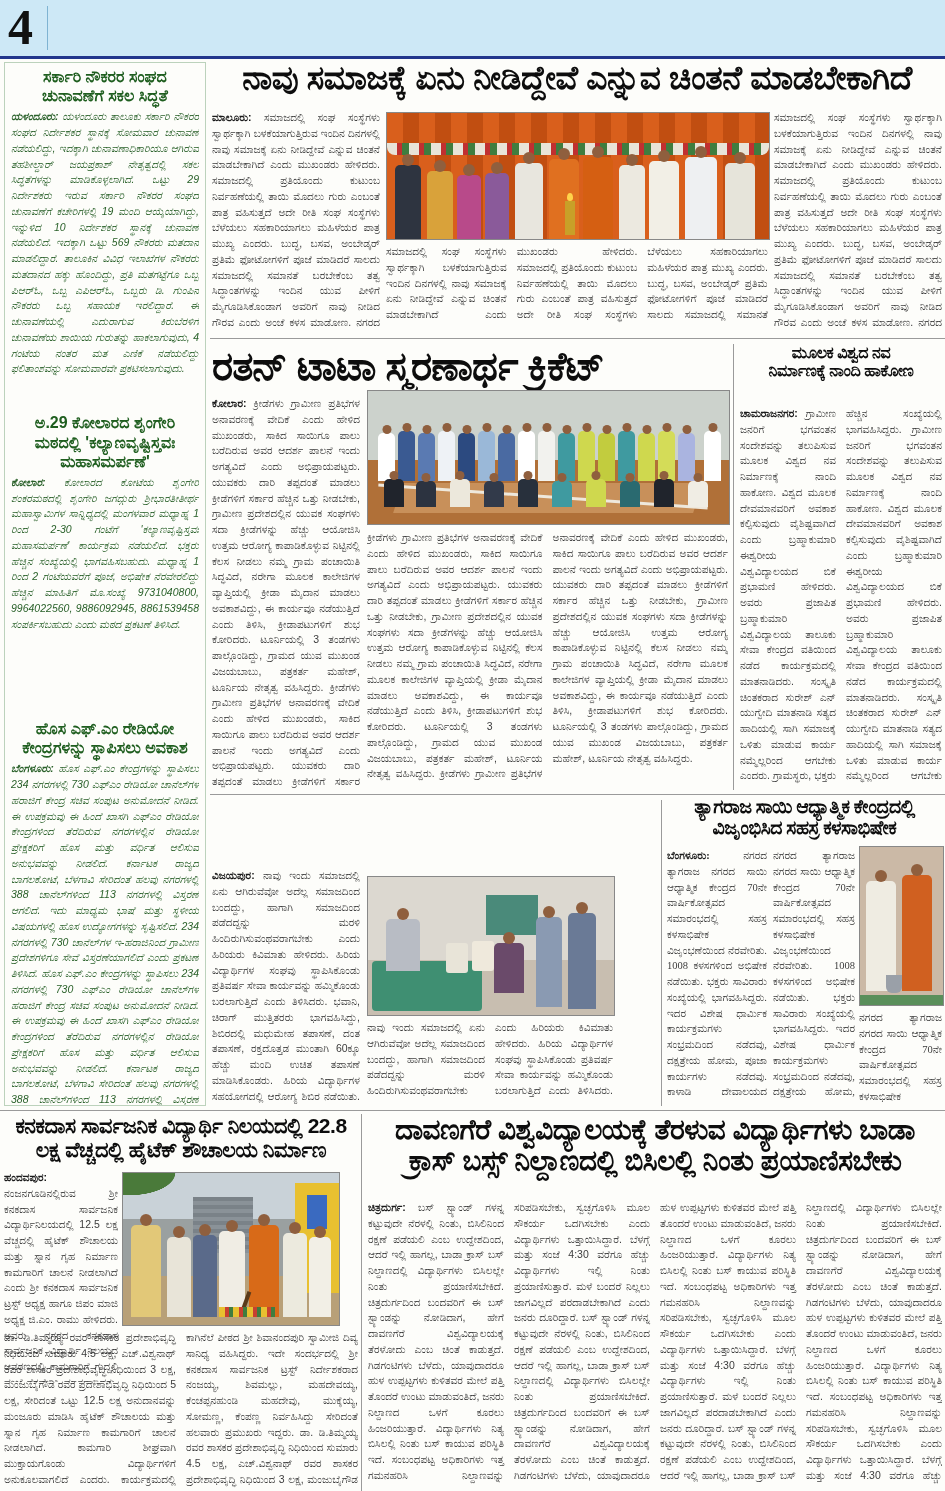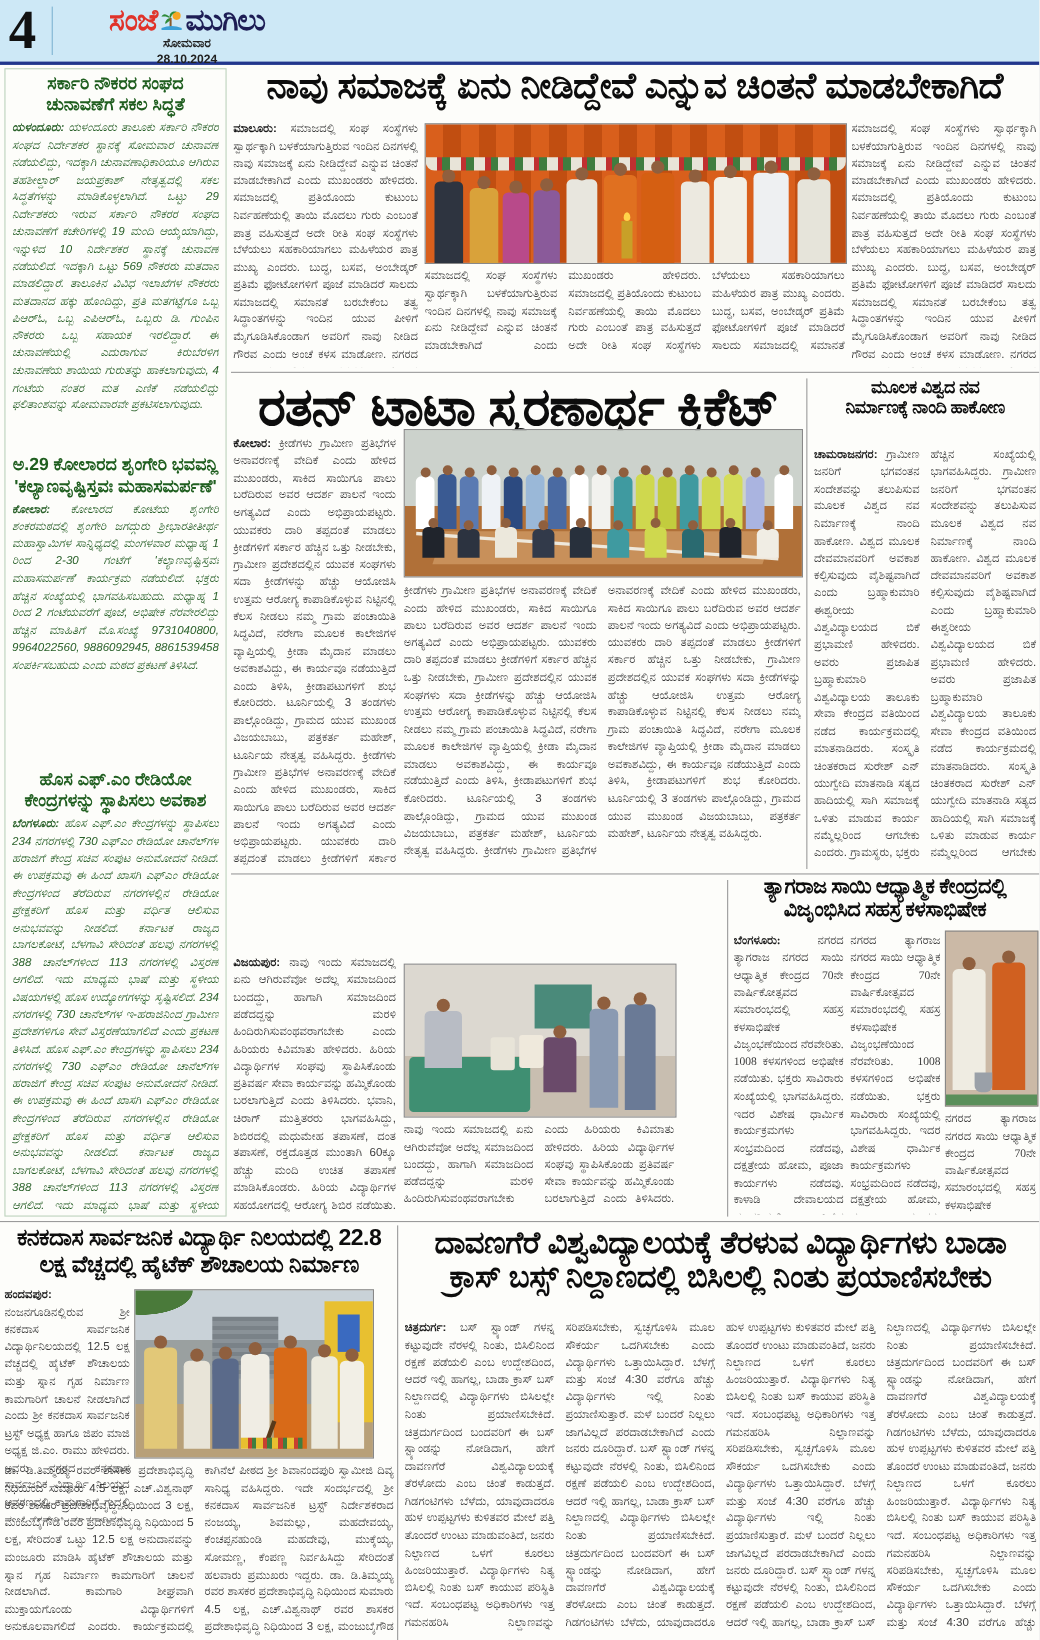--- a/index.html
+++ b/index.html
@@ -36,47 +36,29 @@
   .small.person:before{width:9px;height:9px;top:-8px;}
 </style>
 </head>
 <body>
 
 <div id="page">
 
   <div class="header">
     <div class="pagenum">4</div>
     <div class="header-vrule"></div>
-    <div class="masthead">
-      <div class="masthead-row">
-        <span class="mast-red">ಸಂಜೆ</span>
-        <span style="display:inline-block;width:22px;height:22px;">
-          <svg viewBox="0 0 24 24" width="22" height="22">
-            <circle cx="17" cy="7" r="4" fill="#f5a623"></circle>
-            <path d="M10 8 C6 4,3 5,2 8 C5 7,8 8,10 9 Z" fill="#2e8b3a"></path>
-            <path d="M10 8 C10 3,14 2,17 3 C14 4,12 6,11 9 Z" fill="#2e8b3a"></path>
-            <path d="M10 9 C7 10,5 13,6 15 C8 13,10 12,11 11 Z" fill="#2e8b3a"></path>
-            <rect x="10" y="9" width="2" height="9" fill="#8a5a2a"></rect>
-            <path d="M2 19 Q12 15 22 19 L22 21 L2 21 Z" fill="#3aa0d8"></path>
-          </svg>
-        </span>
-        <span class="mast-blue">ಮುಗಿಲು</span>
-      </div>
-      <div class="mast-sub">ಸೋಮವಾರ</div>
-      <div class="mast-sub">28.10.2024</div>
-    </div>
   </div>
 
   <div class="abs green" style="left:4px;top:62px;width:202px;height:1044px;border:1px solid #bcd2bc;padding:4px 6px;box-sizing:border-box;overflow:hidden;">
     <div>
       <div class="green-hl" style="font-size:16px;">ಸರ್ಕಾರಿ ನೌಕರರ ಸಂಘದ ಚುನಾವಣೆಗೆ ಸಕಲ ಸಿದ್ಧತೆ</div>
       <p class="body-text" style="height:300px;margin:4px 0;"><span class="dateline">ಯಳಂದೂರು:</span> <span>ಯಳಂದೂರು ತಾಲೂಕು ಸರ್ಕಾರಿ ನೌಕರರ ಸಂಘದ ನಿರ್ದೇಶಕರ ಸ್ಥಾನಕ್ಕೆ ಸೋಮವಾರ ಚುನಾವಣೆ ನಡೆಯಲಿದ್ದು, ಇದಕ್ಕಾಗಿ ಚುನಾವಣಾಧಿಕಾರಿಯೂ ಆಗಿರುವ ತಹಶೀಲ್ದಾರ್ ಜಯಪ್ರಕಾಶ್ ನೇತೃತ್ವದಲ್ಲಿ ಸಕಲ ಸಿದ್ಧತೆಗಳನ್ನು ಮಾಡಿಕೊಳ್ಳಲಾಗಿದೆ. ಒಟ್ಟು 29 ನಿರ್ದೇಶಕರು ಇರುವ ಸರ್ಕಾರಿ ನೌಕರರ ಸಂಘದ ಚುನಾವಣೆಗೆ ಕಚೇರಿಗಳಲ್ಲಿ 19 ಮಂದಿ ಆಯ್ಕೆಯಾಗಿದ್ದು, ಇನ್ನುಳಿದ 10 ನಿರ್ದೇಶಕರ ಸ್ಥಾನಕ್ಕೆ ಚುನಾವಣೆ ನಡೆಯಲಿದೆ. ಇದಕ್ಕಾಗಿ ಒಟ್ಟು 569 ನೌಕರರು ಮತದಾನ ಮಾಡಲಿದ್ದಾರೆ. ತಾಲೂಕಿನ ವಿವಿಧ ಇಲಾಖೆಗಳ ನೌಕರರು ಮತದಾನದ ಹಕ್ಕು ಹೊಂದಿದ್ದು, ಪ್ರತಿ ಮತಗಟ್ಟೆಗೂ ಒಬ್ಬ ಪಿಆರ್‌ಓ, ಒಬ್ಬ ಎಪಿಆರ್‌ಓ, ಒಬ್ಬರು ಡಿ. ಗುಂಪಿನ ನೌಕರರು ಒಬ್ಬ ಸಹಾಯಕ ಇರಲಿದ್ದಾರೆ. ಈ ಚುನಾವಣೆಯಲ್ಲಿ ಎದುರಾಗುವ ಕಿರುಬೆರಳಿಗೆ ಚುನಾವಣೆಯ ಶಾಯಿಯ ಗುರುತನ್ನು ಹಾಕಲಾಗುವುದು, 4 ಗಂಟೆಯ ನಂತರ ಮತ ಎಣಿಕೆ ನಡೆಯಲಿದ್ದು ಫಲಿತಾಂಶವನ್ನು ಸೋಮವಾರವೇ ಪ್ರಕಟಿಸಲಾಗುವುದು.</span></p>
     </div>
     <div>
-      <div class="green-hl" style="font-size:16px;">ಅ.29 ಕೋಲಾರದ ಶೃಂಗೇರಿ ಭವವನ್ಲಿ 'ಕಲ್ಯಾಣವೃಷ್ಟಿಸ್ತವಃ ಮಹಾಸಮರ್ಪಣೆ'</div>
+      <div class="green-hl" style="font-size:16px;">ಅ.29 ಕೋಲಾರದ ಶೃಂಗೇರಿ ಮಠದಲ್ಲಿ 'ಕಲ್ಯಾಣವೃಷ್ಟಿಸ್ತವಃ ಮಹಾಸಮರ್ಪಣೆ'</div>
       <p class="body-text" style="height:240px;margin:4px 0;"><span class="dateline">ಕೋಲಾರ:</span> <span>ಕೋಲಾರದ ಕೋಟೆಯ ಶೃಂಗೇರಿ ಶಂಕರಮಠದಲ್ಲಿ ಶೃಂಗೇರಿ ಜಗದ್ಗುರು ಶ್ರೀಭಾರತೀತೀರ್ಥ ಮಹಾಸ್ವಾಮಿಗಳ ಸಾನ್ನಿಧ್ಯದಲ್ಲಿ ಮಂಗಳವಾರ ಮಧ್ಯಾಹ್ನ 1 ರಿಂದ 2-30 ಗಂಟೆಗೆ 'ಕಲ್ಯಾಣವೃಷ್ಟಿಸ್ತವಃ ಮಹಾಸಮರ್ಪಣೆ' ಕಾರ್ಯಕ್ರಮ ನಡೆಯಲಿದೆ. ಭಕ್ತರು ಹೆಚ್ಚಿನ ಸಂಖ್ಯೆಯಲ್ಲಿ ಭಾಗವಹಿಸಬಹುದು. ಮಧ್ಯಾಹ್ನ 1 ರಿಂದ 2 ಗಂಟೆಯವರೆಗೆ ಪೂಜೆ, ಅಭಿಷೇಕ ನೆರವೇರಲಿದ್ದು ಹೆಚ್ಚಿನ ಮಾಹಿತಿಗೆ ಮೊ.ಸಂಖ್ಯೆ 9731040800, 9964022560, 9886092945, 8861539458 ಸಂಪರ್ಕಿಸಬಹುದು ಎಂದು ಮಠದ ಪ್ರಕಟಣೆ ತಿಳಿಸಿದೆ.</span></p>
     </div>
     <div>
       <div class="green-hl" style="font-size:16px;">ಹೊಸ ಎಫ್.ಎಂ ರೇಡಿಯೋ ಕೇಂದ್ರಗಳನ್ನು ಸ್ಥಾಪಿಸಲು ಅವಕಾಶ</div>
       <p class="body-text" style="height:380px;margin:4px 0;"><span class="dateline">ಬೆಂಗಳೂರು:</span> <span>ಹೊಸ ಎಫ್.ಎಂ ಕೇಂದ್ರಗಳನ್ನು ಸ್ಥಾಪಿಸಲು 234 ನಗರಗಳಲ್ಲಿ 730 ಎಫ್ಎಂ ರೇಡಿಯೋ ಚಾನೆಲ್‌ಗಳ ಹರಾಜಿಗೆ ಕೇಂದ್ರ ಸಚಿವ ಸಂಪುಟ ಅನುಮೋದನೆ ನೀಡಿದೆ. ಈ ಉಪಕ್ರಮವು ಈ ಹಿಂದೆ ಖಾಸಗಿ ಎಫ್ಎಂ ರೇಡಿಯೋ ಕೇಂದ್ರಗಳಿಂದ ತೆರೆದಿರುವ ನಗರಗಳಲ್ಲಿನ ರೇಡಿಯೋ ಪ್ರೇಕ್ಷಕರಿಗೆ ಹೊಸ ಮತ್ತು ವರ್ಧಿತ ಆಲಿಸುವ ಅನುಭವವನ್ನು ನೀಡಲಿದೆ. ಕರ್ನಾಟಕ ರಾಜ್ಯದ ಬಾಗಲಕೋಟೆ, ಬೆಳಗಾವಿ ಸೇರಿದಂತೆ ಹಲವು ನಗರಗಳಲ್ಲಿ 388 ಚಾನೆಲ್‌ಗಳಿಂದ 113 ನಗರಗಳಲ್ಲಿ ವಿಸ್ತರಣೆ ಆಗಲಿದೆ. ಇದು ಮಾಧ್ಯಮ ಭಾಷೆ ಮತ್ತು ಸ್ಥಳೀಯ ವಿಷಯಗಳಲ್ಲಿ ಹೊಸ ಉದ್ಯೋಗಗಳನ್ನು ಸೃಷ್ಟಿಸಲಿದೆ. 234 ನಗರಗಳಲ್ಲಿ 730 ಚಾನೆಲ್‌ಗಳ ಇ-ಹರಾಜಿನಿಂದ ಗ್ರಾಮೀಣ ಪ್ರದೇಶಗಳಿಗೂ ಸೇವೆ ವಿಸ್ತರಣೆಯಾಗಲಿದೆ ಎಂದು ಪ್ರಕಟಣೆ ತಿಳಿಸಿದೆ. ಹೊಸ ಎಫ್.ಎಂ ಕೇಂದ್ರಗಳನ್ನು ಸ್ಥಾಪಿಸಲು 234 ನಗರಗಳಲ್ಲಿ 730 ಎಫ್ಎಂ ರೇಡಿಯೋ ಚಾನೆಲ್‌ಗಳ ಹರಾಜಿಗೆ ಕೇಂದ್ರ ಸಚಿವ ಸಂಪುಟ ಅನುಮೋದನೆ ನೀಡಿದೆ. ಈ ಉಪಕ್ರಮವು ಈ ಹಿಂದೆ ಖಾಸಗಿ ಎಫ್ಎಂ ರೇಡಿಯೋ ಕೇಂದ್ರಗಳಿಂದ ತೆರೆದಿರುವ ನಗರಗಳಲ್ಲಿನ ರೇಡಿಯೋ ಪ್ರೇಕ್ಷಕರಿಗೆ ಹೊಸ ಮತ್ತು ವರ್ಧಿತ ಆಲಿಸುವ ಅನುಭವವನ್ನು ನೀಡಲಿದೆ. ಕರ್ನಾಟಕ ರಾಜ್ಯದ ಬಾಗಲಕೋಟೆ, ಬೆಳಗಾವಿ ಸೇರಿದಂತೆ ಹಲವು ನಗರಗಳಲ್ಲಿ 388 ಚಾನೆಲ್‌ಗಳಿಂದ 113 ನಗರಗಳಲ್ಲಿ ವಿಸ್ತರಣೆ ಆಗಲಿದೆ. ಇದು ಮಾಧ್ಯಮ ಭಾಷೆ ಮತ್ತು ಸ್ಥಳೀಯ ವಿಷಯಗಳಲ್ಲಿ ಹೊಸ ಉದ್ಯೋಗಗಳನ್ನು ಸೃಷ್ಟಿಸಲಿದೆ. 234 ನಗರಗಳಲ್ಲಿ 730 ಚಾನೆಲ್‌ಗಳ ಇ-ಹರಾಜಿನಿಂದ ಗ್ರಾಮೀಣ ಪ್ರದೇಶಗಳಿಗೂ ಸೇವೆ ವಿಸ್ತರಣೆಯಾಗಲಿದೆ ಎಂದು ಪ್ರಕಟಣೆ ತಿಳಿಸಿದೆ.</span></p>
     </div>
   </div>
 
   <div class="abs" style="left:212px;top:60px;width:730px;height:276px;">
     <div class="hl" style="font-size:33px;">ನಾವು ಸಮಾಜಕ್ಕೆ ಏನು ನೀಡಿದ್ದೇವೆ ಎನ್ನುವ ಚಿಂತನೆ ಮಾಡಬೇಕಾಗಿದೆ</div>
@@ -99,21 +81,21 @@
       <div style="position:absolute;left:178px;top:88px;width:10px;height:34px;background:#c8a028;"></div>
       <div style="position:absolute;left:180px;top:80px;width:6px;height:8px;border-radius:50% 50% 50% 50%/60% 60% 40% 40%;background:#ffd34a;"></div>
     </div>
     <p class="body-text cols-3 abs" style="left:174px;top:184px;width:382px;height:90px;margin:0;"><span>ಸಮಾಜದಲ್ಲಿ ಸಂಘ ಸಂಸ್ಥೆಗಳು ಸ್ವಾರ್ಥಕ್ಕಾಗಿ ಬಳಕೆಯಾಗುತ್ತಿರುವ ಇಂದಿನ ದಿನಗಳಲ್ಲಿ ನಾವು ಸಮಾಜಕ್ಕೆ ಏನು ನೀಡಿದ್ದೇವೆ ಎನ್ನುವ ಚಿಂತನೆ ಮಾಡಬೇಕಾಗಿದೆ ಎಂದು ಮುಖಂಡರು ಹೇಳಿದರು. ಸಮಾಜದಲ್ಲಿ ಪ್ರತಿಯೊಂದು ಕುಟುಂಬ ನಿರ್ವಹಣೆಯಲ್ಲಿ ತಾಯಿ ಮೊದಲು ಗುರು ಎಂಬಂತೆ ಪಾತ್ರ ವಹಿಸುತ್ತದೆ ಅದೇ ರೀತಿ ಸಂಘ ಸಂಸ್ಥೆಗಳು ಬೆಳೆಯಲು ಸಹಕಾರಿಯಾಗಲು ಮಹಿಳೆಯರ ಪಾತ್ರ ಮುಖ್ಯ ಎಂದರು. ಬುದ್ಧ, ಬಸವ, ಅಂಬೇಡ್ಕರ್ ಪ್ರತಿಮೆ ಫೋಟೋಗಳಿಗೆ ಪೂಜೆ ಮಾಡಿದರೆ ಸಾಲದು ಸಮಾಜದಲ್ಲಿ ಸಮಾನತೆ ಬರಬೇಕೆಂಬ ತತ್ವ ಸಿದ್ಧಾಂತಗಳನ್ನು ಇಂದಿನ ಯುವ ಪೀಳಿಗೆ ಮೈಗೂಡಿಸಿಕೊಂಡಾಗ ಅವರಿಗೆ ನಾವು ನೀಡಿದ ಗೌರವ ಎಂದು ಅಂಚೆ ಕಳಸ ಮಾಡೋಣ. ನಗರದ ಶಿವಾಚಾರ್ಯ ವೈದ್ಯ ಜನಾಂಗದವರು ಒಂದೇ ದಿನ ಪುರುಷರ ಮತ್ತು ಮಹಿಳೆಯರ ಎರಡು ಸಂಘಗಳು ಉದ್ಘಾಟನೆ ಮಾಡಿ ಸಮಾನತೆ ಸಾರಿದ್ದಾರೆ. ಸಮಾಜದಲ್ಲಿ ಇಂತಹ ಸಂಘಗಳು ಉದಯವಾಗುವುದು ತುಂಬಾ ಒಳ್ಳೆಯ ಬೆಳವಣಿಗೆ ಈ ಸಂಘಟನೆಗಳು ಬೆಳೆಯಲು ನಾಗರಾಜಪುರದ ಸಂಸ್ಥಾನ ಮಠ ಮುತ್ತು ಬೆಳ್ಳಾವಿ ಮಠಗಳು ನಿಮಗೆ ಸದಾಕಾಲ ಆಶೀರ್ವಾದ ಮಾಡಲಿವೆ ಎಂದು ಹೇಳಿದರು. ಈ ಸಂದರ್ಭದಲ್ಲಿ ಚೆಲುವ ಮಠದ ಮಹಾಂತ ಸ್ವಾಮೀಜಿ, ಎಂ.ಎಸ್.ನಿರ್ವಾಣಪ್ಪ, ಗೌರವಾಧ್ಯಕ್ಷರು ಹಾಗೂ ಮುಖಂಡರು ಉಪಸ್ಥಿತರಿದ್ದರು.</span></p>
     <p class="body-text abs" style="left:562px;top:50px;width:168px;height:224px;margin:0;"><span>ಸಮಾಜದಲ್ಲಿ ಸಂಘ ಸಂಸ್ಥೆಗಳು ಸ್ವಾರ್ಥಕ್ಕಾಗಿ ಬಳಕೆಯಾಗುತ್ತಿರುವ ಇಂದಿನ ದಿನಗಳಲ್ಲಿ ನಾವು ಸಮಾಜಕ್ಕೆ ಏನು ನೀಡಿದ್ದೇವೆ ಎನ್ನುವ ಚಿಂತನೆ ಮಾಡಬೇಕಾಗಿದೆ ಎಂದು ಮುಖಂಡರು ಹೇಳಿದರು. ಸಮಾಜದಲ್ಲಿ ಪ್ರತಿಯೊಂದು ಕುಟುಂಬ ನಿರ್ವಹಣೆಯಲ್ಲಿ ತಾಯಿ ಮೊದಲು ಗುರು ಎಂಬಂತೆ ಪಾತ್ರ ವಹಿಸುತ್ತದೆ ಅದೇ ರೀತಿ ಸಂಘ ಸಂಸ್ಥೆಗಳು ಬೆಳೆಯಲು ಸಹಕಾರಿಯಾಗಲು ಮಹಿಳೆಯರ ಪಾತ್ರ ಮುಖ್ಯ ಎಂದರು. ಬುದ್ಧ, ಬಸವ, ಅಂಬೇಡ್ಕರ್ ಪ್ರತಿಮೆ ಫೋಟೋಗಳಿಗೆ ಪೂಜೆ ಮಾಡಿದರೆ ಸಾಲದು ಸಮಾಜದಲ್ಲಿ ಸಮಾನತೆ ಬರಬೇಕೆಂಬ ತತ್ವ ಸಿದ್ಧಾಂತಗಳನ್ನು ಇಂದಿನ ಯುವ ಪೀಳಿಗೆ ಮೈಗೂಡಿಸಿಕೊಂಡಾಗ ಅವರಿಗೆ ನಾವು ನೀಡಿದ ಗೌರವ ಎಂದು ಅಂಚೆ ಕಳಸ ಮಾಡೋಣ. ನಗರದ ಶಿವಾಚಾರ್ಯ ವೈದ್ಯ ಜನಾಂಗದವರು ಒಂದೇ ದಿನ ಪುರುಷರ ಮತ್ತು ಮಹಿಳೆಯರ ಎರಡು ಸಂಘಗಳು ಉದ್ಘಾಟನೆ ಮಾಡಿ ಸಮಾನತೆ ಸಾರಿದ್ದಾರೆ. ಸಮಾಜದಲ್ಲಿ ಇಂತಹ ಸಂಘಗಳು ಉದಯವಾಗುವುದು ತುಂಬಾ ಒಳ್ಳೆಯ ಬೆಳವಣಿಗೆ ಈ ಸಂಘಟನೆಗಳು ಬೆಳೆಯಲು ನಾಗರಾಜಪುರದ ಸಂಸ್ಥಾನ ಮಠ ಮುತ್ತು ಬೆಳ್ಳಾವಿ ಮಠಗಳು ನಿಮಗೆ ಸದಾಕಾಲ ಆಶೀರ್ವಾದ ಮಾಡಲಿವೆ ಎಂದು ಹೇಳಿದರು. ಈ ಸಂದರ್ಭದಲ್ಲಿ ಚೆಲುವ ಮಠದ ಮಹಾಂತ ಸ್ವಾಮೀಜಿ, ಎಂ.ಎಸ್.ನಿರ್ವಾಣಪ್ಪ, ಗೌರವಾಧ್ಯಕ್ಷರು ಹಾಗೂ ಮುಖಂಡರು ಉಪಸ್ಥಿತರಿದ್ದರು.</span></p>
   </div>
 
   <div class="hrule" style="left:210px;top:338px;width:735px;"></div>
 
   <div class="abs" style="left:212px;top:344px;width:518px;height:446px;">
-    <div class="hl" style="font-size:48px;text-align:center;letter-spacing:-1px;">ರತನ್ ಟಾಟಾ ಸ್ಮರಣಾರ್ಥ ಕ್ರಿಕೆಟ್</div>
+    <div class="hl" style="font-size:40px;text-align:left;letter-spacing:-1px;">ರತನ್ ಟಾಟಾ ಸ್ಮರಣಾರ್ಥ ಕ್ರಿಕೆಟ್</div>
     <p class="body-text abs" style="left:0;top:52px;width:148px;height:392px;margin:0;"><span class="dateline">ಕೋಲಾರ:</span> <span>ಕ್ರೀಡೆಗಳು ಗ್ರಾಮೀಣ ಪ್ರತಿಭೆಗಳ ಅನಾವರಣಕ್ಕೆ ವೇದಿಕೆ ಎಂದು ಹೇಳಿದ ಮುಖಂಡರು, ಸಾಕಿದ ಸಾಯಿಗೂ ಪಾಲು ಬರೆದಿರುವ ಅವರ ಆದರ್ಶ ಪಾಲನೆ ಇಂದು ಅಗತ್ಯವಿದೆ ಎಂದು ಅಭಿಪ್ರಾಯಪಟ್ಟರು. ಯುವಕರು ದಾರಿ ತಪ್ಪದಂತೆ ಮಾಡಲು ಕ್ರೀಡೆಗಳಿಗೆ ಸರ್ಕಾರ ಹೆಚ್ಚಿನ ಒತ್ತು ನೀಡಬೇಕು, ಗ್ರಾಮೀಣ ಪ್ರದೇಶದಲ್ಲಿನ ಯುವಕ ಸಂಘಗಳು ಸದಾ ಕ್ರೀಡೆಗಳನ್ನು ಹೆಚ್ಚು ಆಯೋಜಿಸಿ ಉತ್ತಮ ಆರೋಗ್ಯ ಕಾಪಾಡಿಕೊಳ್ಳುವ ನಿಟ್ಟಿನಲ್ಲಿ ಕೆಲಸ ನೀಡಲು ನಮ್ಮ ಗ್ರಾಮ ಪಂಚಾಯಿತಿ ಸಿದ್ಧವಿದೆ, ನರೇಗಾ ಮೂಲಕ ಕಾಲೇಜಿಗಳ ವ್ಯಾಪ್ತಿಯಲ್ಲಿ ಕ್ರೀಡಾ ಮೈದಾನ ಮಾಡಲು ಅವಕಾಶವಿದ್ದು, ಈ ಕಾರ್ಯವೂ ನಡೆಯುತ್ತಿದೆ ಎಂದು ತಿಳಿಸಿ, ಕ್ರೀಡಾಪಟುಗಳಿಗೆ ಶುಭ ಕೋರಿದರು. ಟೂರ್ನಿಯಲ್ಲಿ 3 ತಂಡಗಳು ಪಾಲ್ಗೊಂಡಿದ್ದು, ಗ್ರಾಮದ ಯುವ ಮುಖಂಡ ವಿಜಯಬಾಬು, ಪತ್ರಕರ್ತ ಮಹೇಶ್, ಟೂರ್ನಿಯ ನೇತೃತ್ವ ವಹಿಸಿದ್ದರು. ಕ್ರೀಡೆಗಳು ಗ್ರಾಮೀಣ ಪ್ರತಿಭೆಗಳ ಅನಾವರಣಕ್ಕೆ ವೇದಿಕೆ ಎಂದು ಹೇಳಿದ ಮುಖಂಡರು, ಸಾಕಿದ ಸಾಯಿಗೂ ಪಾಲು ಬರೆದಿರುವ ಅವರ ಆದರ್ಶ ಪಾಲನೆ ಇಂದು ಅಗತ್ಯವಿದೆ ಎಂದು ಅಭಿಪ್ರಾಯಪಟ್ಟರು. ಯುವಕರು ದಾರಿ ತಪ್ಪದಂತೆ ಮಾಡಲು ಕ್ರೀಡೆಗಳಿಗೆ ಸರ್ಕಾರ ಹೆಚ್ಚಿನ ಒತ್ತು ನೀಡಬೇಕು, ಗ್ರಾಮೀಣ ಪ್ರದೇಶದಲ್ಲಿನ ಯುವಕ ಸಂಘಗಳು ಸದಾ ಕ್ರೀಡೆಗಳನ್ನು ಹೆಚ್ಚು ಆಯೋಜಿಸಿ ಉತ್ತಮ ಆರೋಗ್ಯ ಕಾಪಾಡಿಕೊಳ್ಳುವ ನಿಟ್ಟಿನಲ್ಲಿ ಕೆಲಸ ನೀಡಲು ನಮ್ಮ ಗ್ರಾಮ ಪಂಚಾಯಿತಿ ಸಿದ್ಧವಿದೆ, ನರೇಗಾ ಮೂಲಕ ಕಾಲೇಜಿಗಳ ವ್ಯಾಪ್ತಿಯಲ್ಲಿ ಕ್ರೀಡಾ ಮೈದಾನ ಮಾಡಲು ಅವಕಾಶವಿದ್ದು, ಈ ಕಾರ್ಯವೂ ನಡೆಯುತ್ತಿದೆ ಎಂದು ತಿಳಿಸಿ, ಕ್ರೀಡಾಪಟುಗಳಿಗೆ ಶುಭ ಕೋರಿದರು. ಟೂರ್ನಿಯಲ್ಲಿ 3 ತಂಡಗಳು ಪಾಲ್ಗೊಂಡಿದ್ದು, ಗ್ರಾಮದ ಯುವ ಮುಖಂಡ ವಿಜಯಬಾಬು, ಪತ್ರಕರ್ತ ಮಹೇಶ್, ಟೂರ್ನಿಯ ನೇತೃತ್ವ ವಹಿಸಿದ್ದರು.</span></p>
 
     <div class="photo" style="left:155px;top:46px;width:361px;height:133px;background:linear-gradient(#ccd2cc 0 52%,#b07038 52% 100%);">
       <div style="position:absolute;left:30px;top:92px;width:300px;height:30px;background:#c8905a;transform:skewX(-18deg);"></div>
       <div style="position:absolute;left:10px;top:104px;width:330px;height:3px;background:#eee8dc;transform:rotate(4deg);"></div>
       <div class="person small" style="left:10px;top:42px;width:17px;height:48px;background:#ffffff;"></div>
       <div class="person small" style="left:30px;top:40px;width:17px;height:50px;background:#3a5a92;"></div>
       <div class="person small" style="left:50px;top:42px;width:17px;height:48px;background:#5a7ab2;"></div>
       <div class="person small" style="left:70px;top:40px;width:17px;height:50px;background:#eef2f6;"></div>
       <div class="person small" style="left:90px;top:42px;width:17px;height:48px;background:#2c4a80;"></div>

